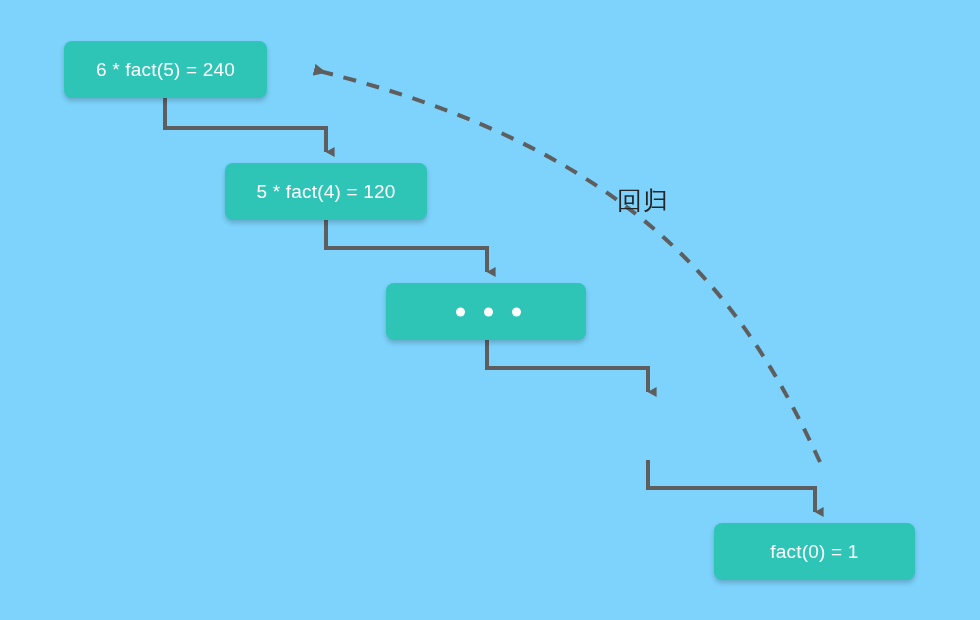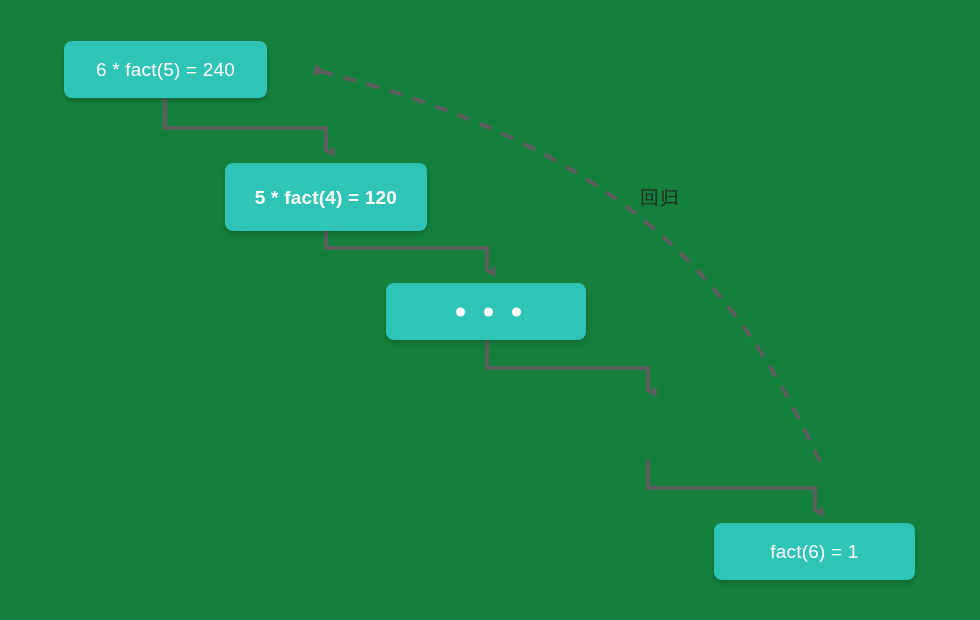--- a/index.html
+++ b/index.html
@@ -7,21 +7,21 @@
     padding: 0;
     background: #ffffff;
   }
   body {
     font-family: "Liberation Sans", "DejaVu Sans", sans-serif;
   }
   #canvas {
     position: relative;
     width: 980px;
     height: 620px;
-    background: #15803d;
+    background: #7dd3fc;
     overflow: hidden;
   }
   .edge-layer {
     position: absolute;
     left: 0;
     top: 0;
     width: 980px;
     height: 620px;
   }
   .node {
@@ -36,21 +36,21 @@
     align-items: center;
     justify-content: center;
     box-shadow: 0 3px 5px rgba(0,0,0,0.20);
     z-index: 3;
   }
   .node-label {
     white-space: nowrap;
     line-height: 1;
   }
   .node.n1 { left: 64px;  top: 41px;  width: 203px; height: 57px; }
-  .node.n2 { left: 225px; top: 163px; width: 202px; height: 68px; font-weight: bold; }
+  .node.n2 { left: 225px; top: 163px; width: 202px; height: 57px; }
   .node.n3 { left: 386px; top: 283px; width: 200px; height: 57px; }
   .node.n4 { left: 546px; top: 403px; width: 200px; height: 57px; }
   .node.n5 { left: 714px; top: 523px; width: 201px; height: 57px; }
 
   .ellipsis {
     position: absolute;
     left: 70px;
     top: 50%;
     transform: translateY(-50%);
     display: flex;
@@ -59,23 +59,23 @@
   }
   .dot {
     width: 9px;
     height: 9px;
     border-radius: 50%;
     background: #ffffff;
   }
 
   .return-label {
     position: absolute;
-    left: 640px;
+    left: 617px;
     top: 188px;
-    font-size: 19px;
+    font-size: 25px;
     color: #262626;
     letter-spacing: 1px;
     z-index: 4;
     line-height: 1;
   }
 </style>
 </head>
 <body>
 
 <div id="canvas">
@@ -113,18 +113,18 @@
   <div class="node n3">
     <span class="ellipsis">
       <span class="dot"></span>
       <span class="dot"></span>
       <span class="dot"></span>
     </span>
   </div>
 
 
   <div class="node n5">
-    <span class="node-label">fact(6) = 1</span>
+    <span class="node-label">fact(0) = 1</span>
   </div>
 
   <div class="return-label">回归</div>
 
 </div>
 
 </body></html>

